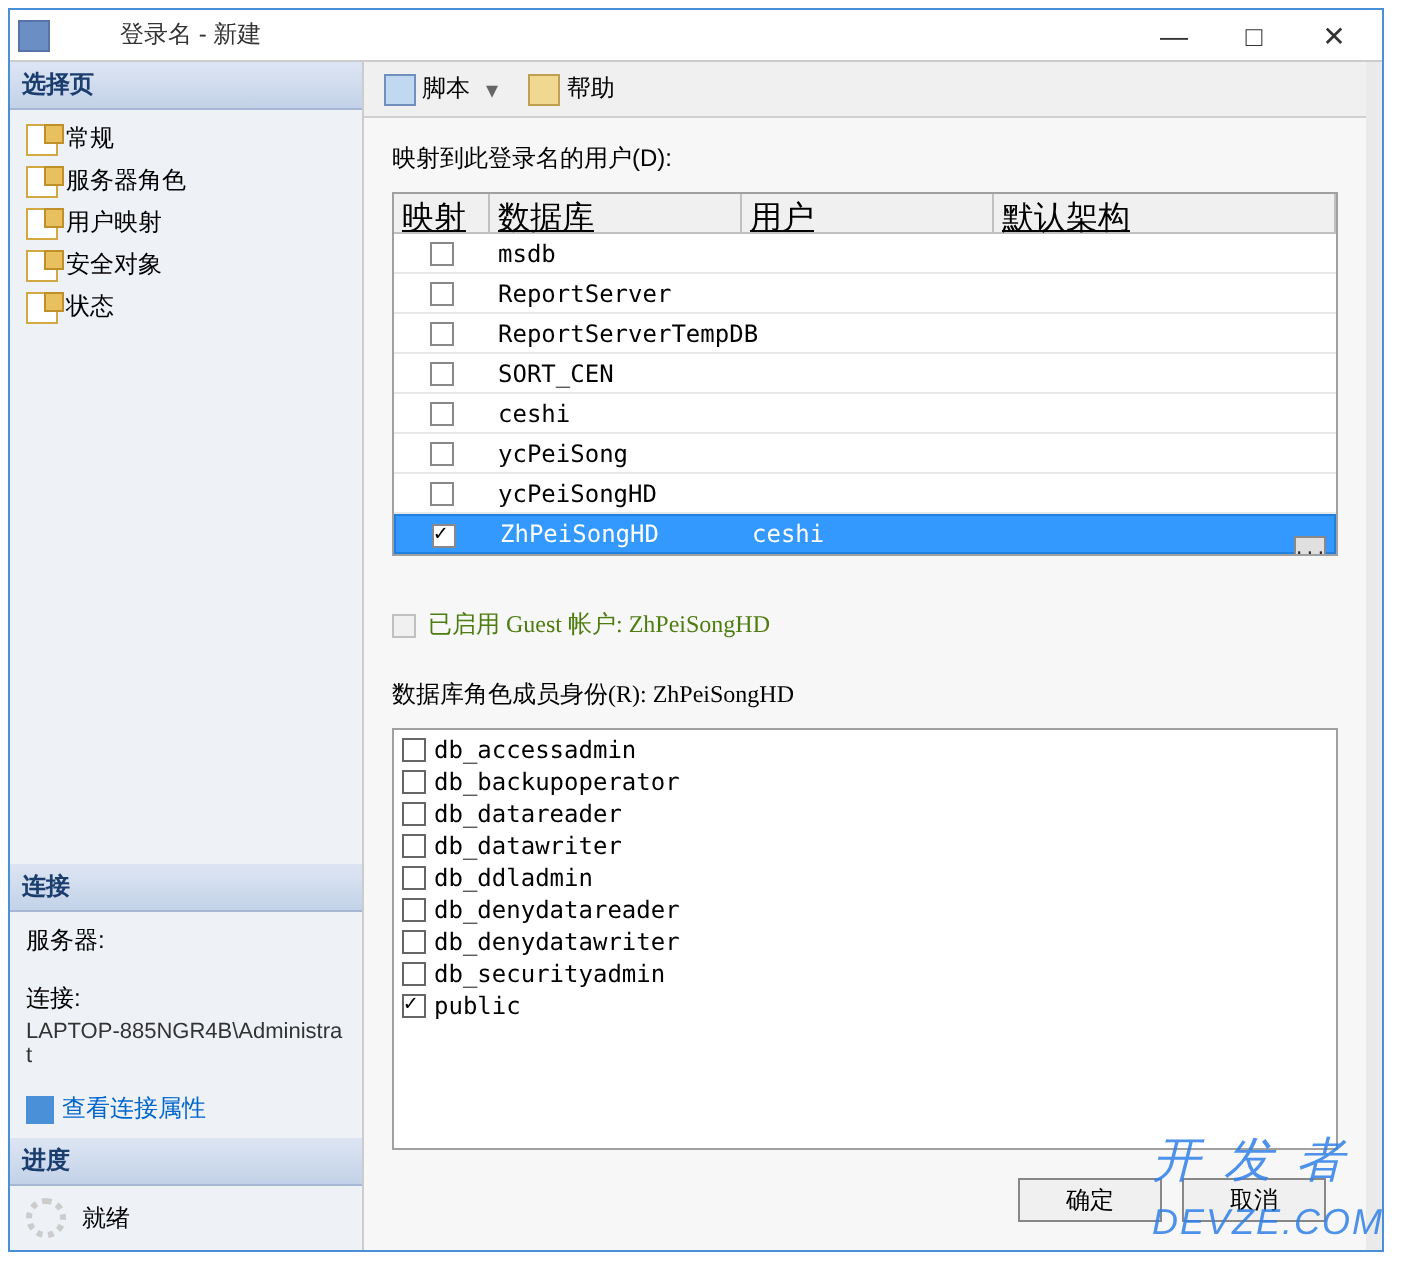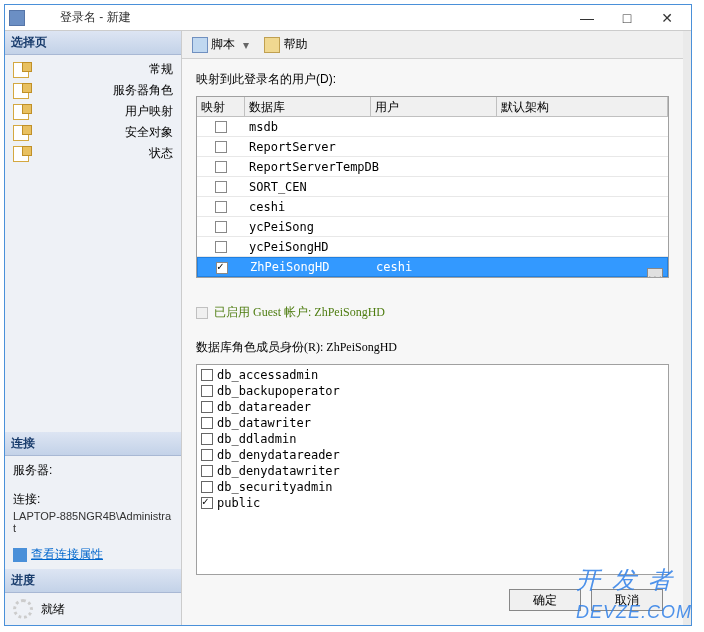--- a/index.html
+++ b/index.html
@@ -10,45 +10,45 @@
     .titlebar .app-icon { width: 16px; height: 16px; background: #6b8fc4; margin-right: 6px; border: 1px solid #5575a8; }
     .titlebar .title { flex: 1; color: #333; }
     .titlebar .win-btns { display: flex; gap: 0; }
     .titlebar .win-btn { width: 40px; height: 24px; display: flex; align-items: center; justify-content: center; color: #333; font-size: 14px; }
     
     .body { display: flex; height: calc(100% - 26px); }
     
     .leftpanel { width: 177px; background: #eef1f6; border-right: 1px solid #ccc; display: flex; flex-direction: column; }
     .section-header { background: linear-gradient(#dde5f3, #c3d2e8); padding: 3px 6px; font-weight: bold; color: #1a3d6d; border-bottom: 1px solid #a8b8d4; }
     .nav-list { padding: 4px 8px; flex: 0 0 auto; }
-    .nav-item { display: flex; align-items: center; padding: 2px 0; gap: 4px; justify-content: space-between; }
+    .nav-item { display: flex; align-items: center; padding: 2px 0; gap: 4px; }
     .nav-icon { width: 16px; height: 16px; }
     .page-icon { position: relative; border: 1px solid #d4a840; background: #fff; }
     .page-icon::after { content: ""; position: absolute; top: -1px; right: -4px; width: 8px; height: 8px; background: #e8c060; border: 1px solid #c09028; }
     .conn-section { padding: 4px 8px 2px; }
     .conn-label { padding: 2px 0; }
     .conn-val { padding: 0 0 8px 0; color: #333; word-break: break-all; font-size: 11px; }
-    .conn-link { color: #0066cc; text-decoration: underline; display: flex; align-items: center; gap: 4px; padding: 4px 0; }
+    .conn-link { color: #0066cc; display: flex; align-items: center; gap: 4px; padding: 4px 0; }
     .link-icon { width: 14px; height: 14px; background: #4a90d9; }
     .progress-section { padding: 6px 8px; display: flex; align-items: center; gap: 8px; }
     .spinner { width: 20px; height: 20px; border: 3px dotted #ccc; border-radius: 50%; }
     
     .rightpanel { flex: 1; background: #f7f7f7; display: flex; flex-direction: column; }
     .toolbar { height: 28px; display: flex; align-items: center; padding: 0 6px; border-bottom: 1px solid #d0d0d0; background: #f0f0f0; gap: 4px; }
     .tb-btn { display: flex; align-items: center; gap: 3px; padding: 2px 4px; }
     .tb-icon { width: 16px; height: 16px; background: #c0d8f0; border: 1px solid #7090c0; }
     .tb-icon.help { background: #f0d890; border-color: #c0a050; }
     .tb-sep { color: #666; }
     
     .content { flex: 1; padding: 12px 14px 8px; overflow: hidden; display: flex; flex-direction: column; justify-content: space-between; }
     
     .lbl { margin-bottom: 4px; }
     .mapping-grid { border: 1px solid #a0a0a0; background: #fff; height: 182px; overflow: hidden; position: relative; }
     .grid-header { display: flex; background: #f0f0f0; border-bottom: 1px solid #c0c0c0; height: 20px; }
-    .grid-header .col { border-right: 1px solid #c0c0c0; padding: 2px 4px; font-size: 12px; }
+    .grid-header .col { border-right: 1px solid #c0c0c0; padding: 2px 4px; font-size: 16px; text-decoration: underline; }
     .col-map { width: 48px; }
     .col-db { width: 126px; }
     .col-user { width: 126px; }
     .col-schema { flex: 1; }
     .grid-body { overflow-y: auto; height: calc(100% - 20px); }
     .grid-row { display: flex; height: 20px; align-items: center; border-bottom: 1px solid #e8e8e8; }
     .grid-row.selected { background: #3399ff; color: #fff; border: 1px solid #2080e0; }
     .grid-row .cell { padding: 1px 4px; font-family: "SimSun", monospace; font-size: 12px; }
     .grid-row .cell-map { width: 48px; text-align: center; }
     .grid-row .cell-db { width: 126px; }

